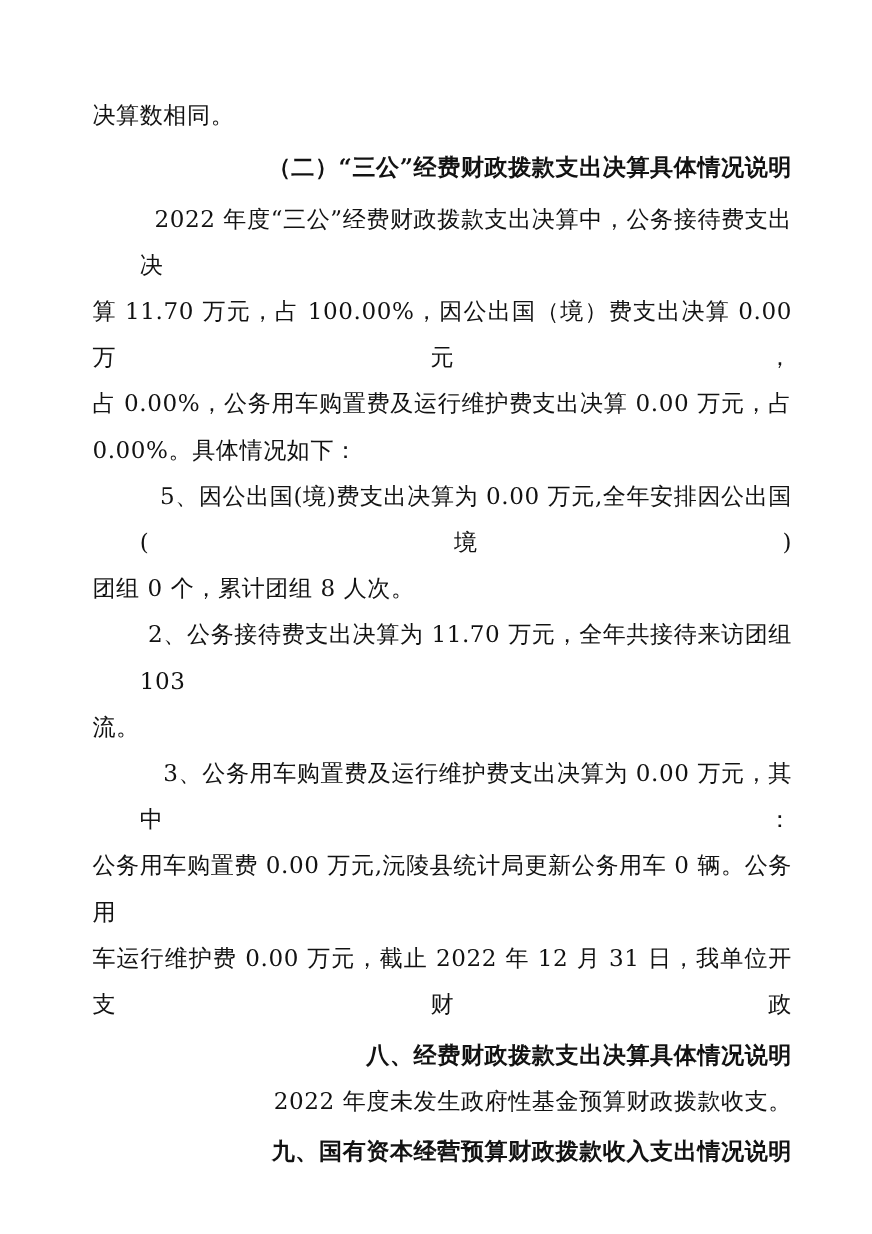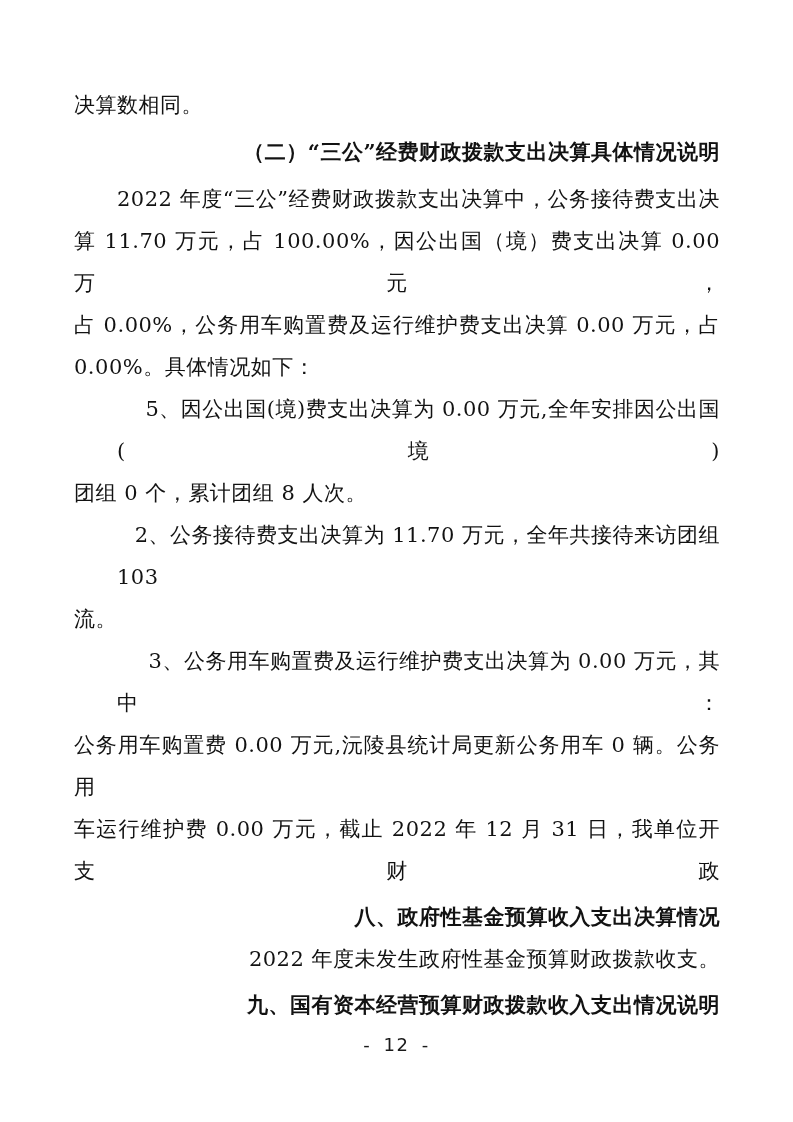--- a/index.html
+++ b/index.html
@@ -20,20 +20,21 @@
     position: absolute;
     left: 74px;
     top: 84px;
     width: 646px;
   }
   .line {
     font-size: 21px;
     line-height: 42px;
     letter-spacing: 0.5px;
     text-align: left;
+    margin-left: 10px;
   }
   .line.fill {
     text-align: justify;
     text-align-last: justify;
   }
   .line.indent {
     padding-left: 43px;
     text-align: right;
   }
   .block.heading-sub {
@@ -87,21 +88,21 @@
       <div class="block body">
         <div class="line fill indent">2、公务接待费支出决算为 11.70 万元，全年共接待来访团组 103</div>
         <div class="line">流。</div>
       </div>
       <div class="block body">
         <div class="line fill indent">3、公务用车购置费及运行维护费支出决算为 0.00 万元，其中：</div>
         <div class="line fill">公务用车购置费 0.00 万元,沅陵县统计局更新公务用车 0 辆。公务用</div>
         <div class="line fill">车运行维护费 0.00 万元，截止 2022 年 12 月 31 日，我单位开支财政</div>
       </div>
       <div class="block heading-main">
-        <div class="line indent">八、政府性基金预算收入支出决算情况</div>
+        <div class="line indent">八、经费财政拨款支出决算具体情况说明</div>
       </div>
       <div class="block body">
         <div class="line indent">2022 年度未发生政府性基金预算财政拨款收支。</div>
       </div>
       <div class="block heading-main">
         <div class="line indent">九、国有资本经营预算财政拨款收入支出情况说明</div>
       </div>
     </main>
   <div class="page-num">- 12 -</div>
 </div>

